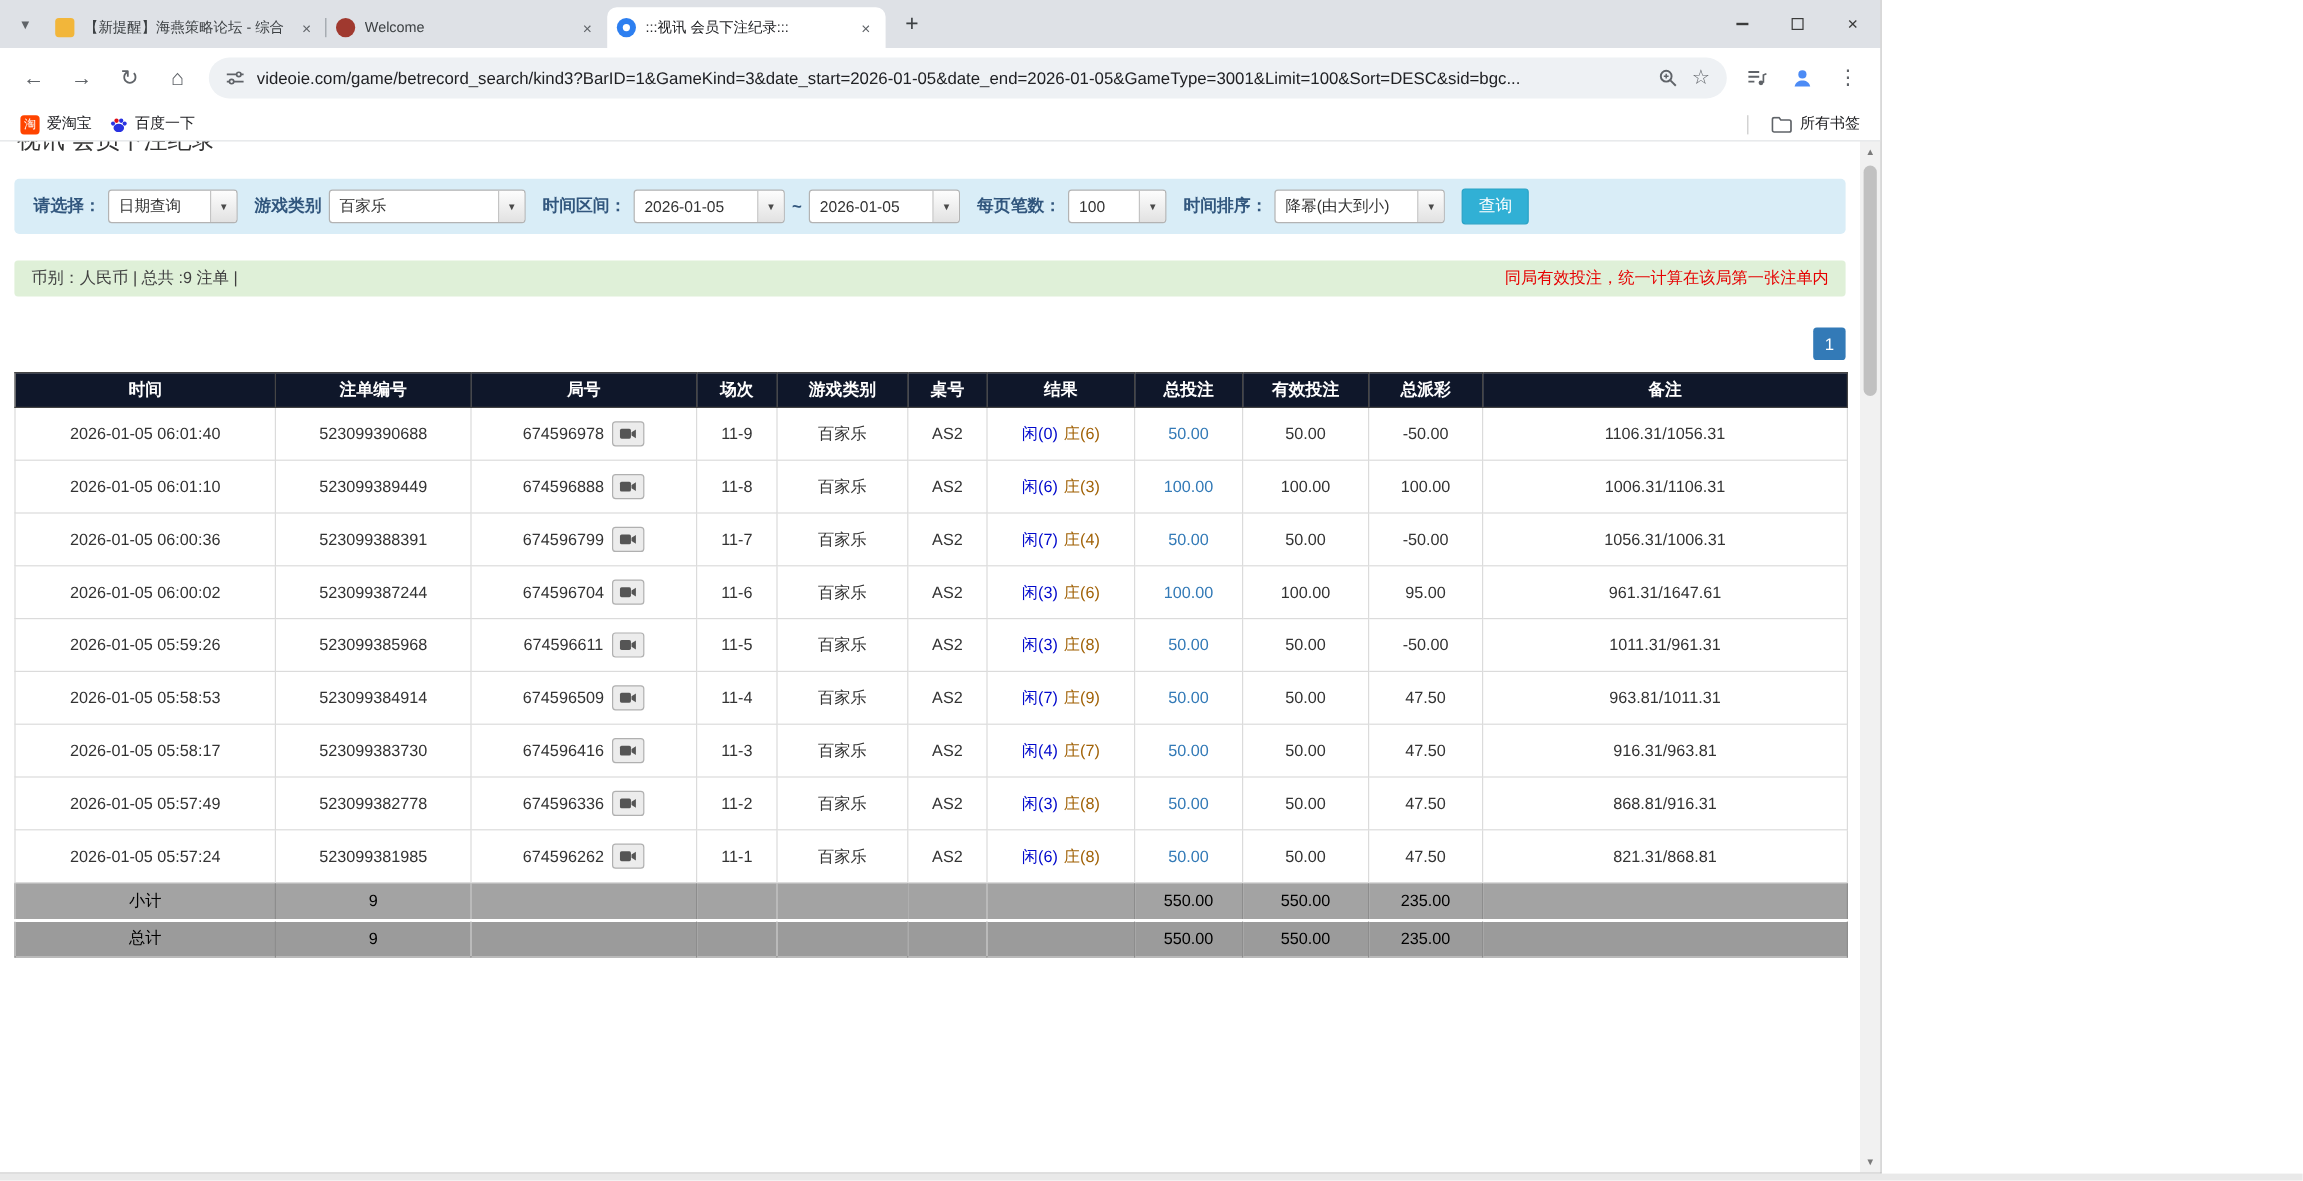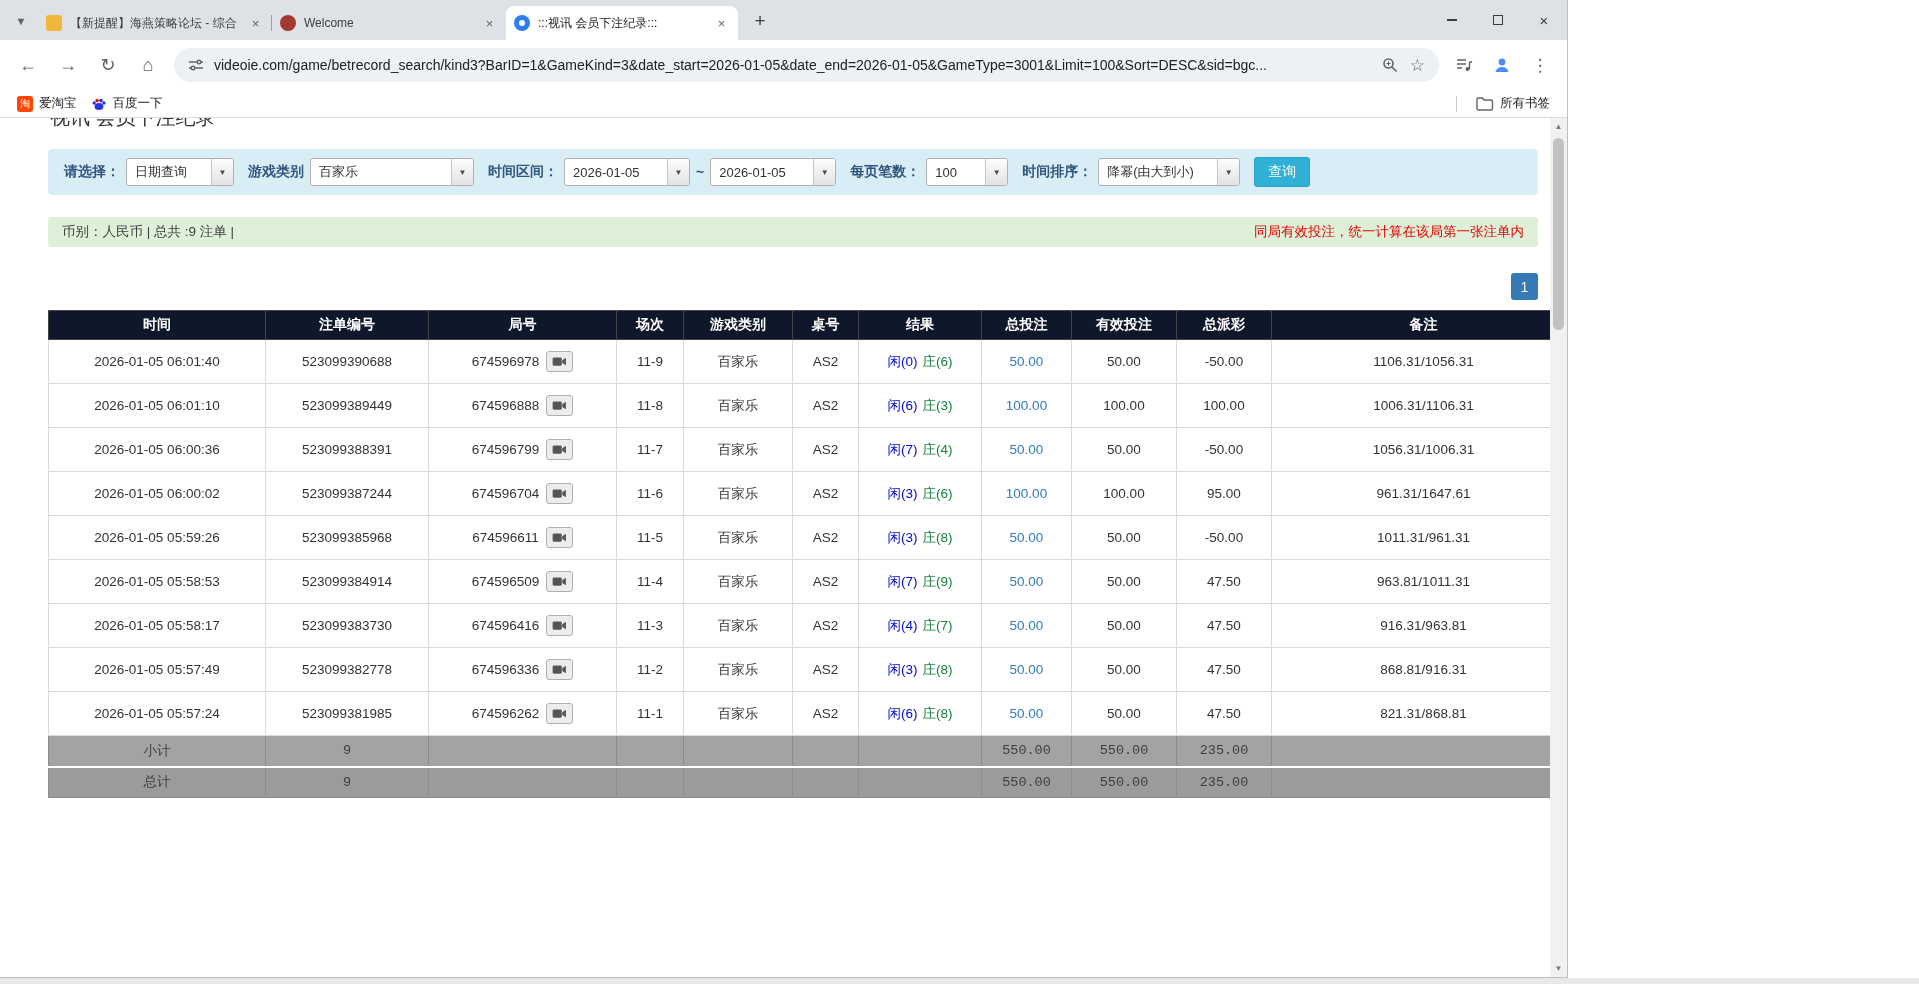--- a/index.html
+++ b/index.html
@@ -52,21 +52,21 @@
   
   .bookmarks { height:28px; background:#fff; display:flex; align-items:center; padding:0 10px;
                border-bottom:1px solid #dadce0; }
   .bm-item { display:flex; align-items:center; gap:6px; font-size:12.5px; color:#202124; padding:3px 7px; border-radius:12px; }
   .bm-taobao-icon { width:16px; height:16px; background:#ff4400; border-radius:3px; color:#fff; font-size:10px;
                     display:flex; align-items:center; justify-content:center; }
   .bm-right { margin-left:auto; display:flex; align-items:center; }
   .bm-divider { width:1px; height:16px; background:#c9c9c9; margin-right:12px; }
 
   
-  .content { position:absolute; top:118px; left:0; right:17px; bottom:0; background:#fff; overflow:hidden;padding-left:36px; }
+  .content { position:absolute; top:118px; left:0; right:17px; bottom:0; background:#fff; overflow:hidden; }
   .page-title { margin:-13px 0 0 14px; font-size:20px; line-height:24px; color:#333; font-weight:400; }
 
   .filter-bar { margin:20px 12px 0; height:46px; background:#d9edf7; border-radius:4px;
                 display:flex; align-items:center; padding:0 16px; }
   .flabel { font-size:14px; font-weight:bold; color:#31567d; margin:0 6px 0 14px; white-space:nowrap; }
   .flabel.first { margin-left:0; }
   .combo { display:inline-flex; align-items:stretch; height:28px; background:#fff; border:1px solid #b3b3b3;
            border-radius:3px; overflow:hidden; flex:none; }
   .combo-value { display:flex; align-items:center; padding:0 8px; font-size:13px; color:#333; white-space:nowrap; }
   .combo-btn { width:22px; display:flex; align-items:center; justify-content:center;
@@ -85,25 +85,25 @@
 
   table.bets { margin:0 12px; width:1527px; border-collapse:collapse; table-layout:fixed; }
   table.bets th { background:#0f172a; color:#fff; font-weight:bold; font-size:14px; height:29px;
                   border:1px solid #454545; text-align:center; }
   table.bets td { height:44px; font-size:13.5px; color:#333; border:1px solid #dbdbdb; text-align:center;
                   white-space:nowrap; overflow:hidden; }
   .round-wrap { display:flex; align-items:center; justify-content:center; gap:7px; }
   .video-btn { width:27px; height:21px; background:#ececec; border:1px solid #b0b0b0; border-radius:3px;
                display:inline-flex; align-items:center; justify-content:center; }
   .res-p { color:#0008cc; margin-right:5px; }
-  .res-b { color:#15803d; }
+  .res-b { color:#a16207; }
   .bet-link { color:#337ab7; }
   td.neg { color:#e60000;margin-top:24px; }
-  tr.row-subtotal td, tr.row-total td { background:#a3a3a3; color:#404040; height:31px; font-size:13.5px;
-                                        border:1px solid #8d8d8d;font-family:Liberation Mono, monospace; }
+  tr.row-subtotal td, tr.row-total td { background:#a3a3a3; color:#000000; height:31px; font-size:13.5px;
+                                        border:1px solid #8d8d8d; }
   tr.row-total td { background:#9b9b9b; border-top:2px solid #ffffff; }
 
   
   .vscroll { position:absolute; top:118px; right:0; bottom:0; width:17px; background:#f1f1f1; }
   .vs-arrow { position:absolute; left:0; width:17px; height:17px; display:flex; align-items:center; justify-content:center;
               color:#7a7a7a; font-size:8px; }
   .vs-up { top:0; } .vs-down { bottom:0; }
   .vs-thumb { position:absolute; left:3px; right:3px; top:20px; height:192px; background:#c1c1c1; border-radius:6px; }
 </style>
 </head>

